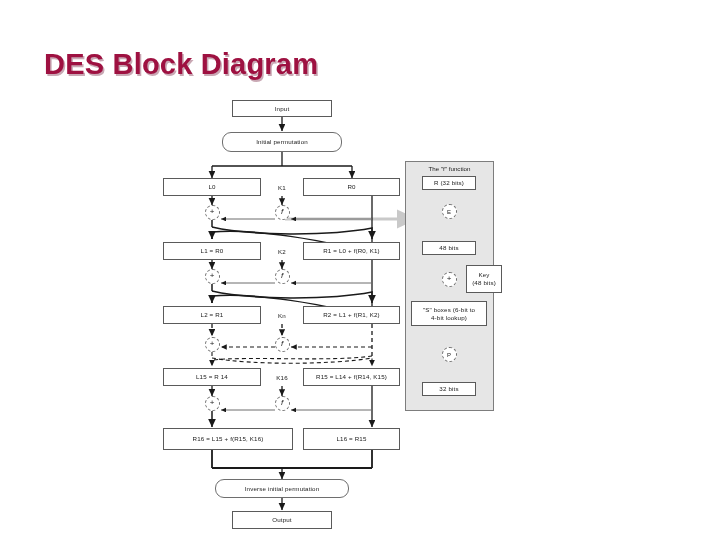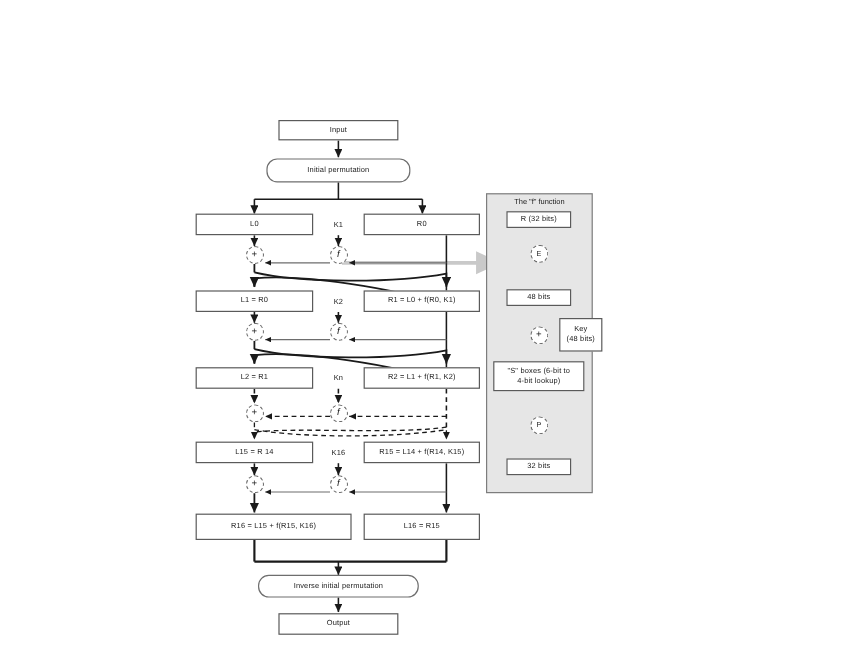--- a/index.html
+++ b/index.html
@@ -74,20 +74,21 @@
   .fpanel-title{
     position:absolute;left:405px;top:165px;width:89px;
     text-align:center;font-size:6.2px;color:#1a1a1a;
   }
 </style>
 </head>
 <body>
 
 <div id="slide">
 
+  <div class="title">DES Block Diagram</div>
 
   <div id="diagram">
 
     <svg id="svg-layer" width="720" height="540">
       <defs>
         <marker id="ah" markerWidth="7" markerHeight="7" refX="5.4" refY="2.6" orient="auto">
           <path d="M0,0 L5.6,2.6 L0,5.2 z" fill="#1a1a1a"></path>
         </marker>
         <marker id="ah-thin" markerWidth="7" markerHeight="7" refX="5.2" refY="2.4" orient="auto">
           <path d="M0,0 L5.2,2.4 L0,4.8 z" fill="#1a1a1a"></path>

